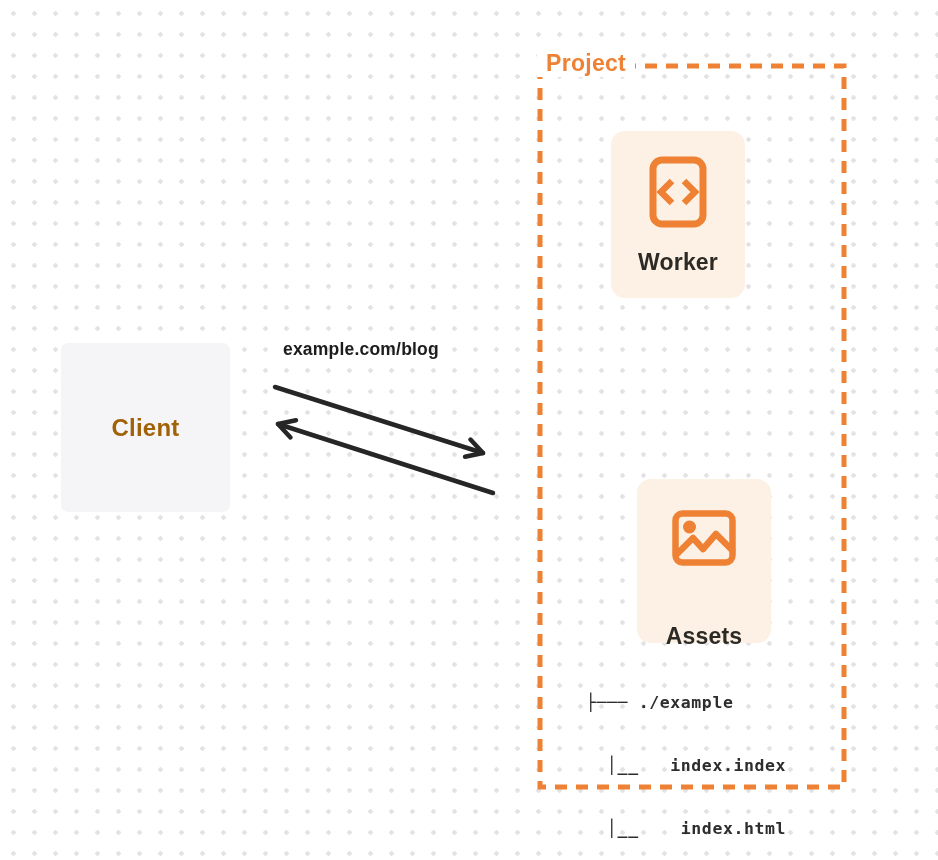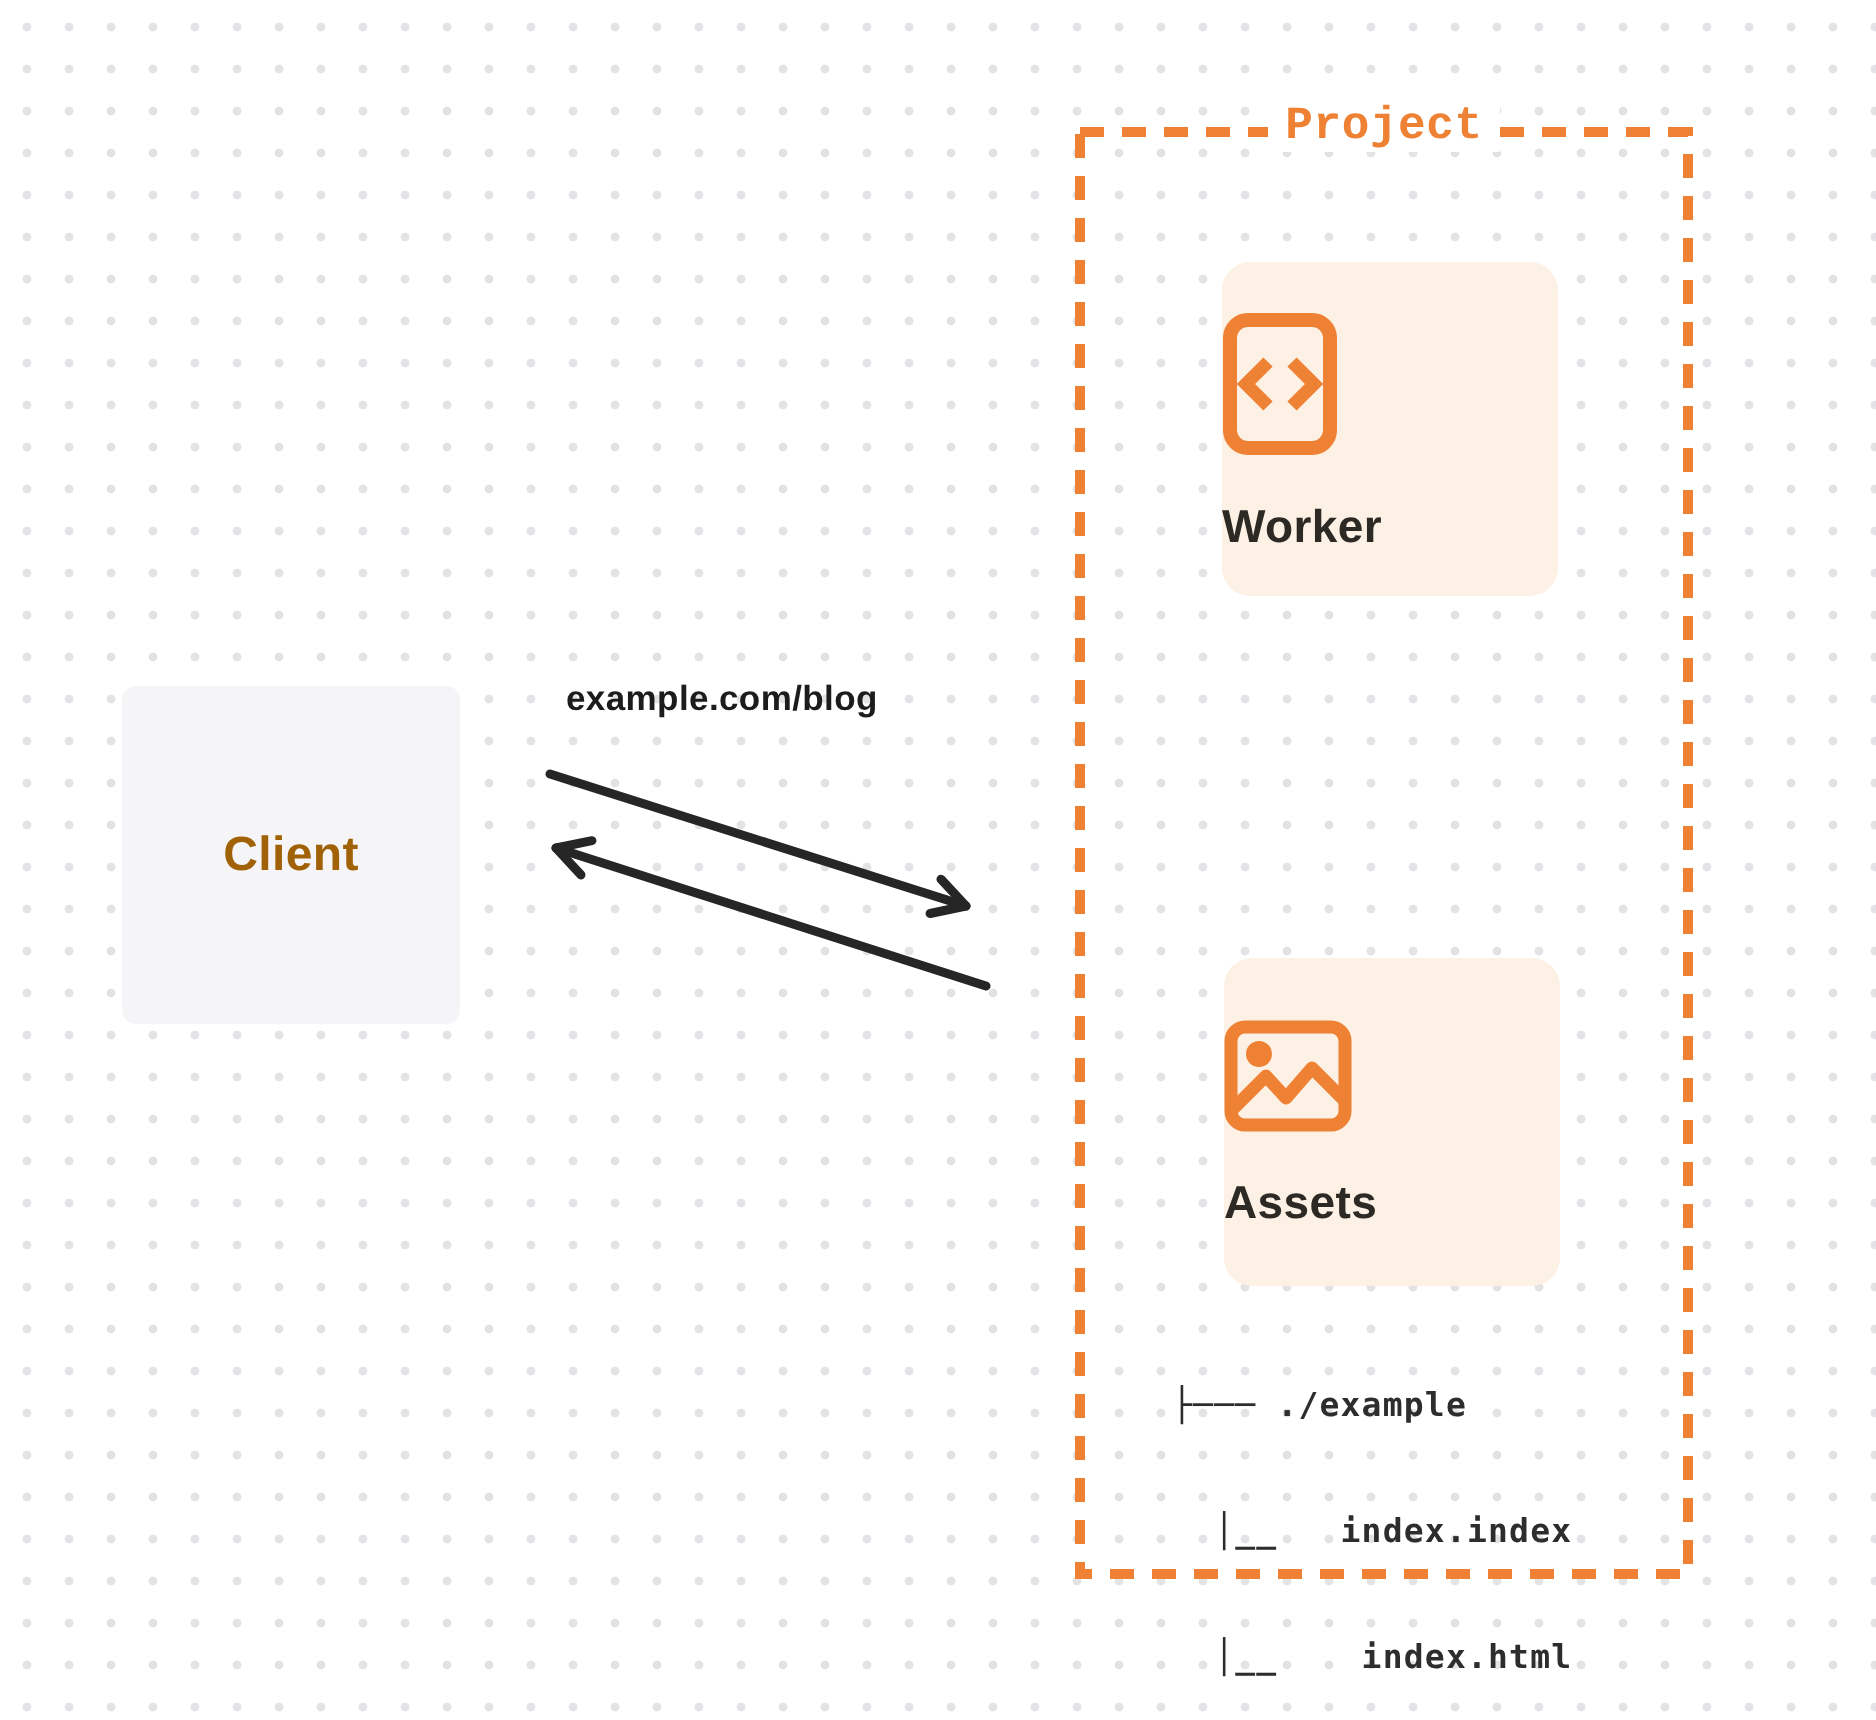--- a/index.html
+++ b/index.html
@@ -49,41 +49,41 @@
   }
 
   
   .project-border-svg{
     position:absolute; left:537px; top:63px;
     width:310px; height:727px;
     z-index:1;
   }
   .project-title{
     position:absolute; left:537px; top:50px; width:310px;
-    text-align:center; z-index:2;font-family:Liberation Mono, monospace;
+    z-index:2;
   }
   .project-title span{
     display:inline-block;
     background:#ffffff;
     padding:0 9px;
     font-size:23px; font-weight:700; color:#ee8133;
     letter-spacing:.3px;
   }
 
   
   .card{
     position:absolute;
-    width:168px;
+    width:134px;
     background:#fcf1e4;
     border-radius:14px;
-    display:flex; flex-direction:column; align-items:flex-start;
+    display:flex; flex-direction:column; align-items:center;
     z-index:2;
   }
   .card-worker{ left:611px; top:131px; height:167px; }
-  .card-assets{ left:612px; top:479px; height:164px; }
+  .card-assets{ left:637px; top:479px; height:164px;gap:36px; }
   .card-worker .icon-wrap{ margin-top:25px; }
   .card-assets .icon-wrap{ margin-top:31px; }
   .card .card-label{
     margin-top:17px;
     font-size:23px; font-weight:700; color:#2d2a26; letter-spacing:.2px;
   }
 
   
   .file-tree{
     position:absolute;

